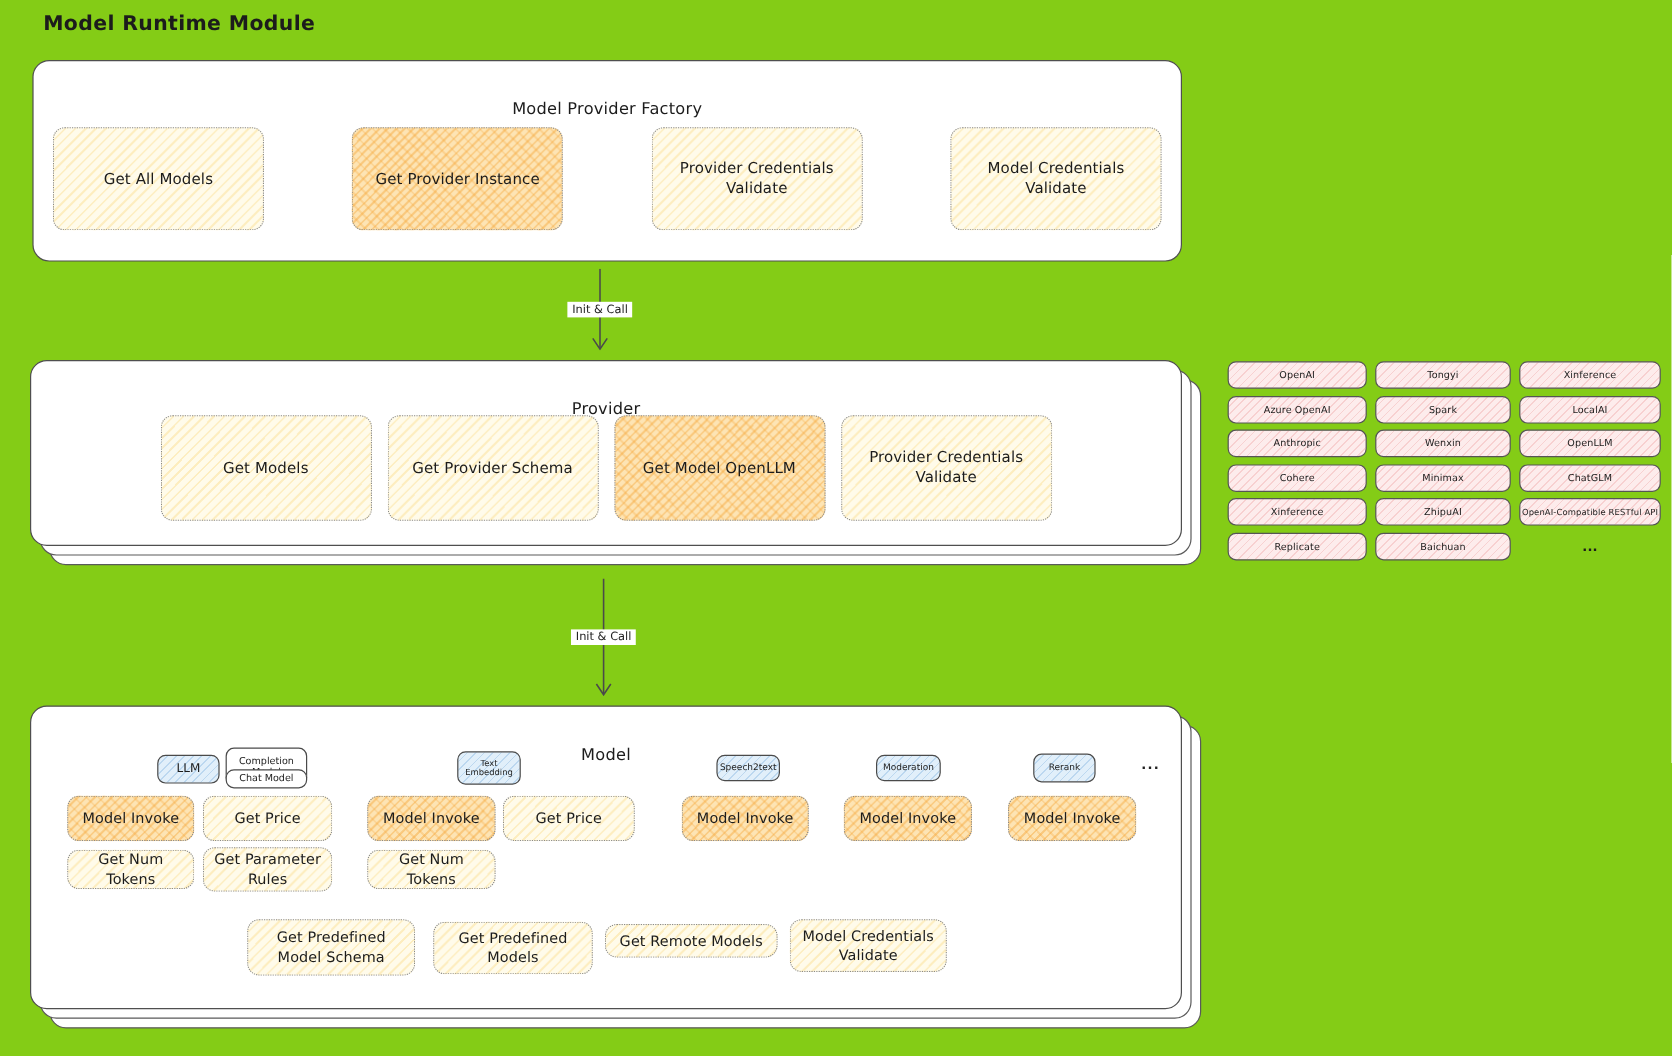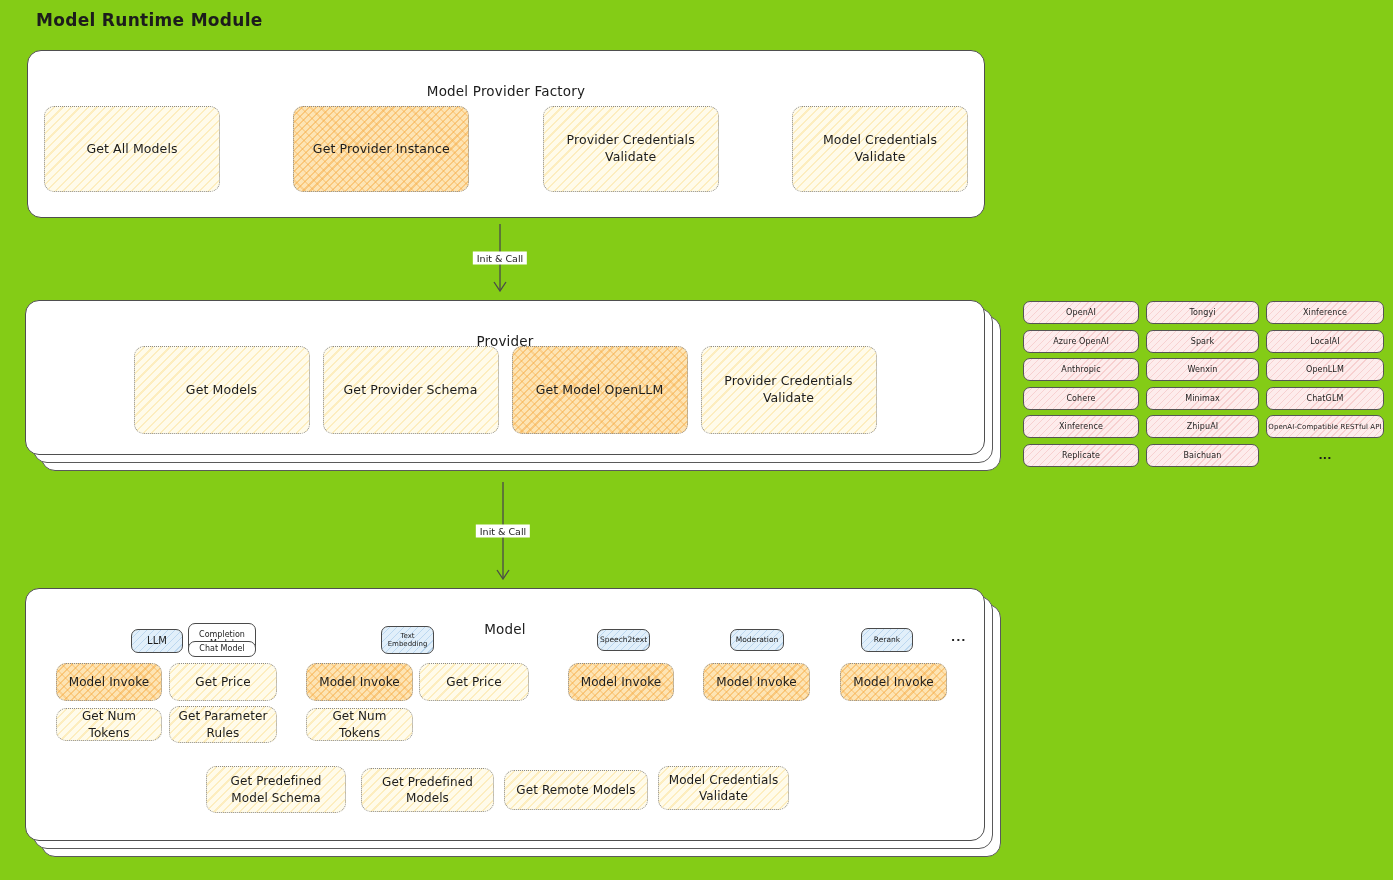--- a/index.html
+++ b/index.html
@@ -141,17 +141,17 @@
     <div class="node orange abs m-node" style="left:542px; top:74px; width:106px; height:38px;">Model Invoke</div>
     <div class="node orange abs m-node" style="left:677px; top:74px; width:107px; height:38px;">Model Invoke</div>
     <div class="node orange abs m-node" style="left:814px; top:74px; width:107px; height:38px;">Model Invoke</div>
 
     <div class="node yellow abs m-node" style="left:30px; top:119px; width:106px; height:33px;">Get Num Tokens</div>
     <div class="node yellow abs m-node" style="left:143px; top:117px; width:108px; height:37px;">Get Parameter Rules</div>
     <div class="node yellow abs m-node" style="left:280px; top:119px; width:107px; height:33px;">Get Num Tokens</div>
 
     <div class="node yellow abs m-node" style="left:180px; top:177px; width:140px; height:47px;">Get Predefined Model Schema</div>
     <div class="node yellow abs m-node" style="left:335px; top:179px; width:133px; height:44px;">Get Predefined Models</div>
-    <div class="node yellow abs m-node" style="left:478px; top:181px; width:144px; height:40px;">Get Remote Models</div>
+    <div class="node yellow abs m-node" style="left:478px; top:181px; width:144px; height:28px;">Get Remote Models</div>
     <div class="node yellow abs m-node" style="left:632px; top:177px; width:131px; height:44px;">Model Credentials Validate</div>
   </div>
 
 </div>
 
 </body></html>

